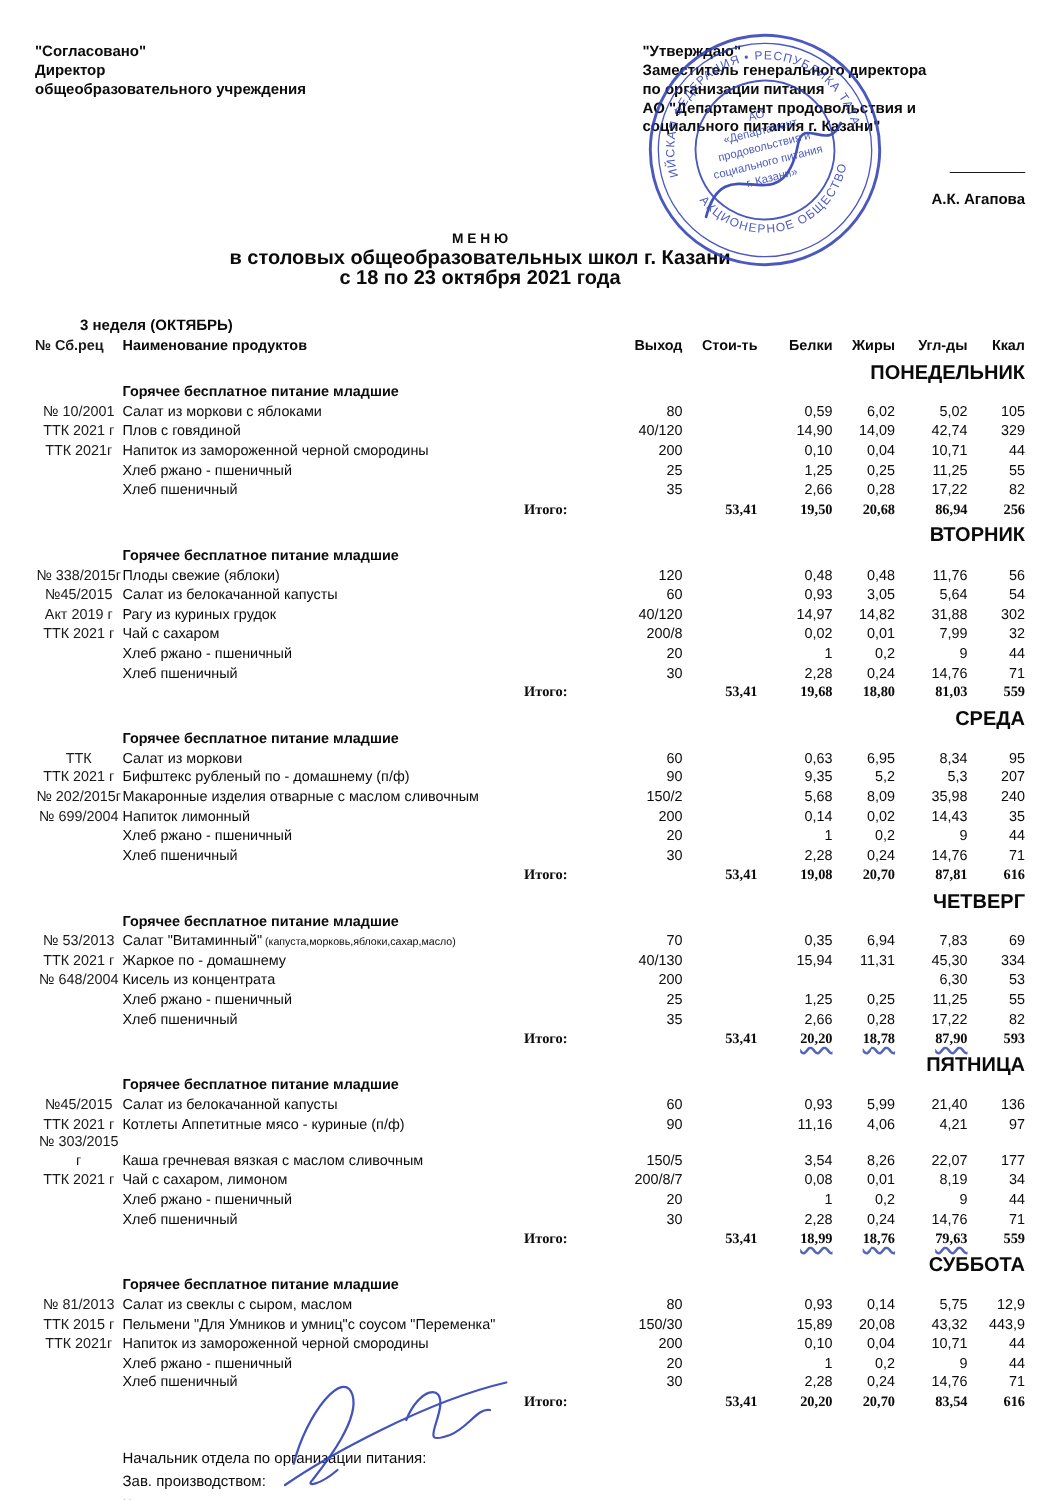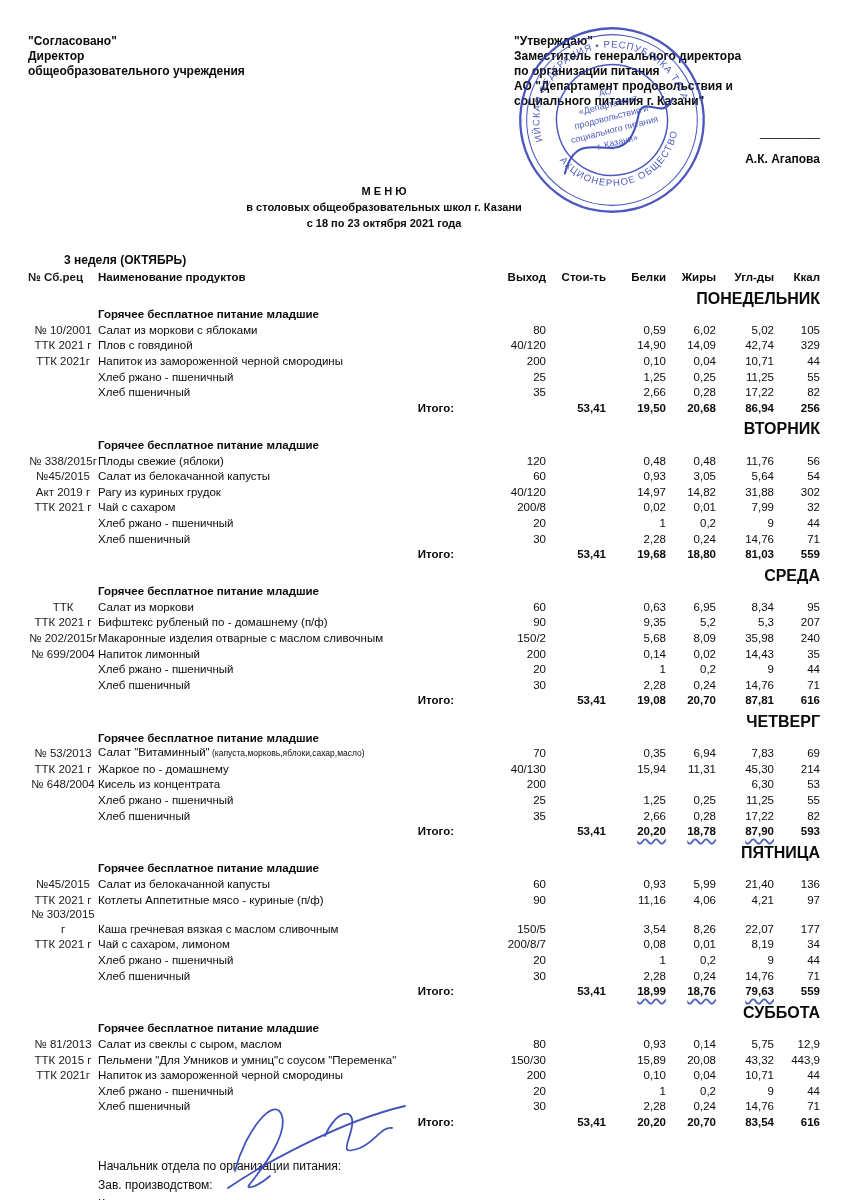--- a/index.html
+++ b/index.html
@@ -17,40 +17,40 @@
   
   .approvals { display:flex; justify-content:space-between; font-size:12px; font-weight:700; line-height:15px; }
   .appr-left { width:270px; }
   .appr-right { width:306px; }
   .sig-row { margin-top:16px; display:flex; align-items:flex-end; gap:12px; font-weight:700;flex-direction:column; }
   .underscores { letter-spacing:0; font-weight:400; }
 
   
   .title-block { width:712px; text-align:center; font-weight:700; margin-top:16px; line-height:16px; }
   .title-main { font-size:11px; }
-  .title-sub { font-size:11px; }
+  .title-sub { font-size:16px; }
 
   .week-label { font-weight:700; font-size:12px; margin:22px 0 2px 36px; }
 
   
   table.menu { border-collapse:collapse; width:792px; table-layout:fixed; }
   table.menu th, table.menu td { padding:0; vertical-align:bottom; line-height:14.6px; height:15.6px; font-size:11.5px; }
   thead th { font-weight:700; font-size:12px; height:18px;margin-top:32px; }
   .c-rec  { width:70px;  text-align:center; font-size:9px; color:#1a1a1a; }
   th.c-rec{ text-align:left; font-size:12px; }
   .c-name { width:356px; text-align:left; padding-left:2px; }
   .c-out  { width:92px;  text-align:right; padding-right:24px; }
   .c-cost { width:60px;  text-align:right; padding-right:2px; }
   .c-prot { width:60px;  text-align:right; padding-right:22px; }
   .c-fat  { width:50px;  text-align:right; padding-right:10px; }
   .c-carb { width:58px;  text-align:right; padding-right:8px; }
   .c-kcal { width:46px;  text-align:right; padding-right:0px; }
   tr.r-day td { padding-top:7px; font-weight:700; font-size:16px;text-align:right; }
   tr.r-sub td { font-weight:700; }
-  tr.r-total td { font-weight:700; }
+  tr.r-total td { font-weight:700;font-family:Liberation Serif, serif; }
   td.total-label { text-align:right; padding-right:26px; }
   .note { font-size:8.5px; }
   .pen-mark {
     text-decoration-line:underline;
     text-decoration-style:wavy;
     text-decoration-color:#5565bb;
     text-decoration-thickness:1.5px;
     text-underline-offset:3px;
   }
 
@@ -386,21 +386,21 @@
           <td class="c-kcal">69</td>
         </tr>
         <tr class="r-item">
           <td class="c-rec">ТТК 2021 г</td>
           <td class="c-name">Жаркое по - домашнему</td>
           <td class="c-out">40/130</td>
           <td class="c-cost"></td>
           <td class="c-prot">15,94</td>
           <td class="c-fat">11,31</td>
           <td class="c-carb">45,30</td>
-          <td class="c-kcal">214</td>
+          <td class="c-kcal">334</td>
         </tr>
         <tr class="r-item">
           <td class="c-rec">№ 648/2004</td>
           <td class="c-name">Кисель из концентрата</td>
           <td class="c-out">200</td>
           <td class="c-cost"></td>
           <td class="c-prot"></td>
           <td class="c-fat"></td>
           <td class="c-carb">6,30</td>
           <td class="c-kcal">53</td>

